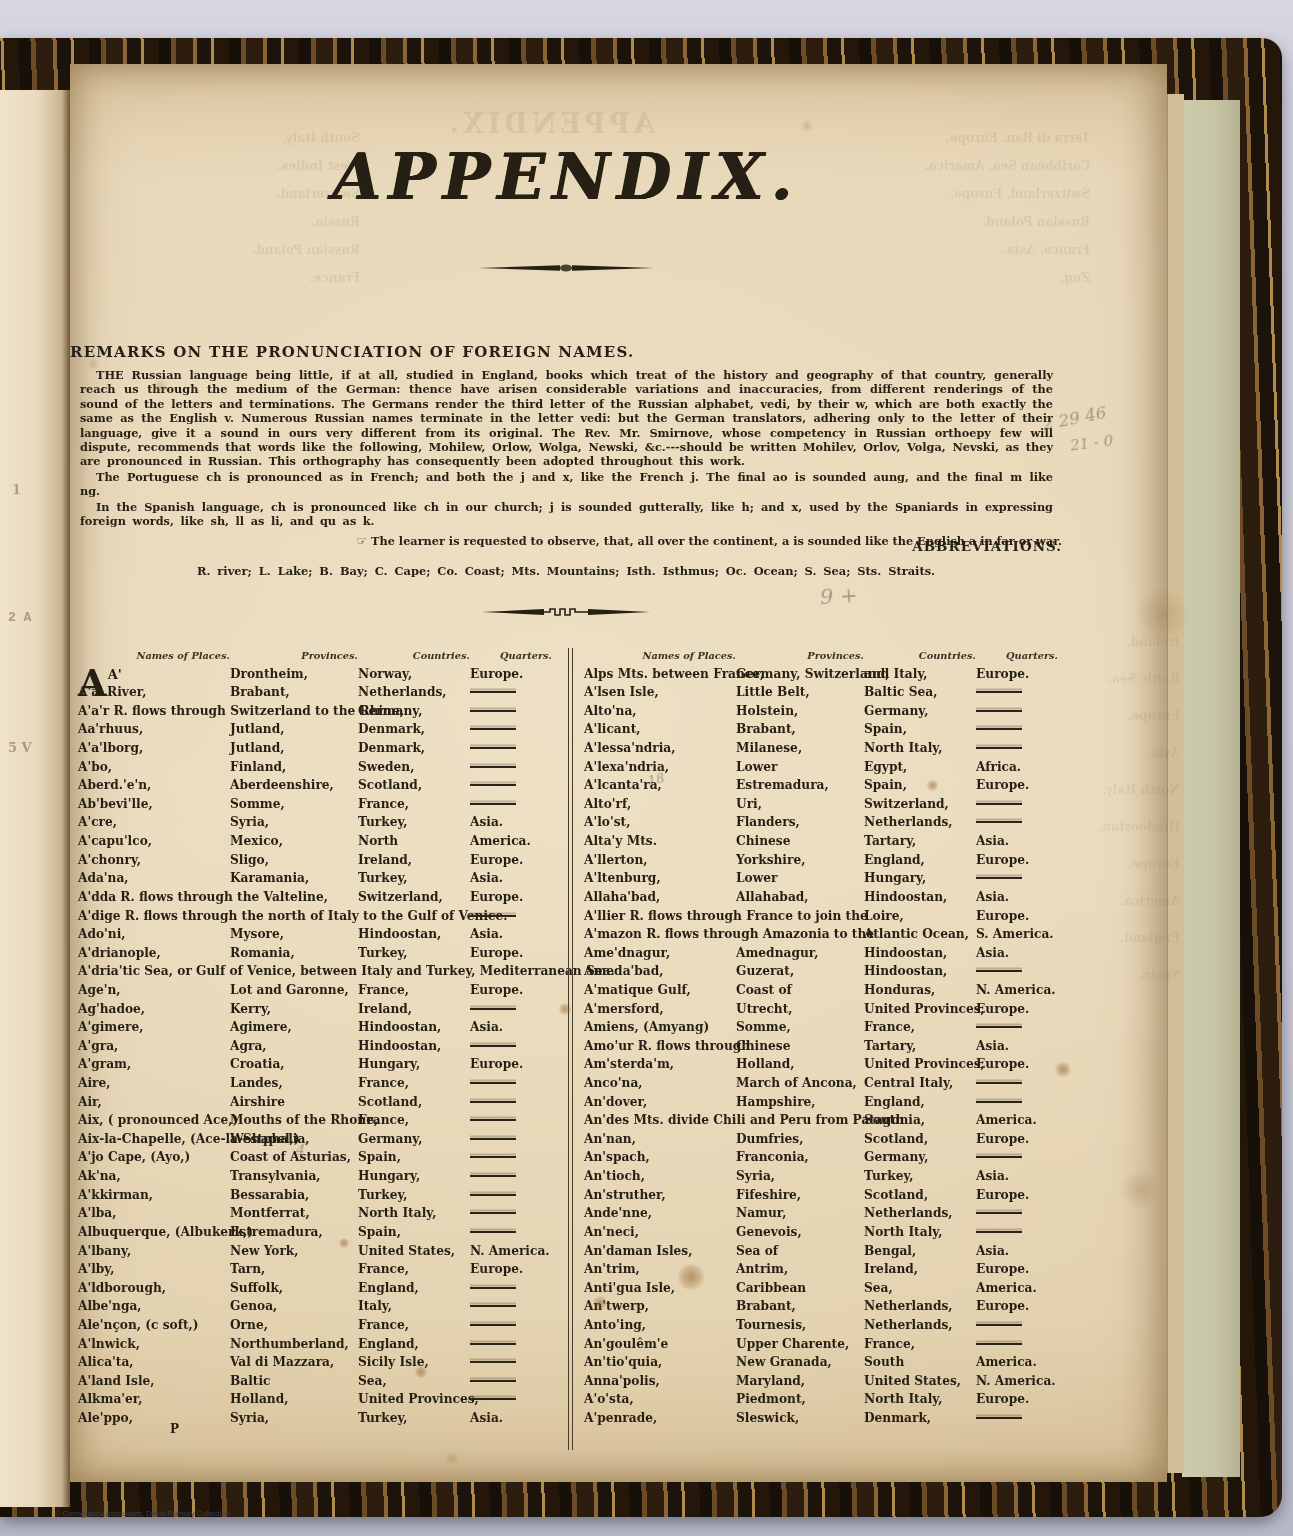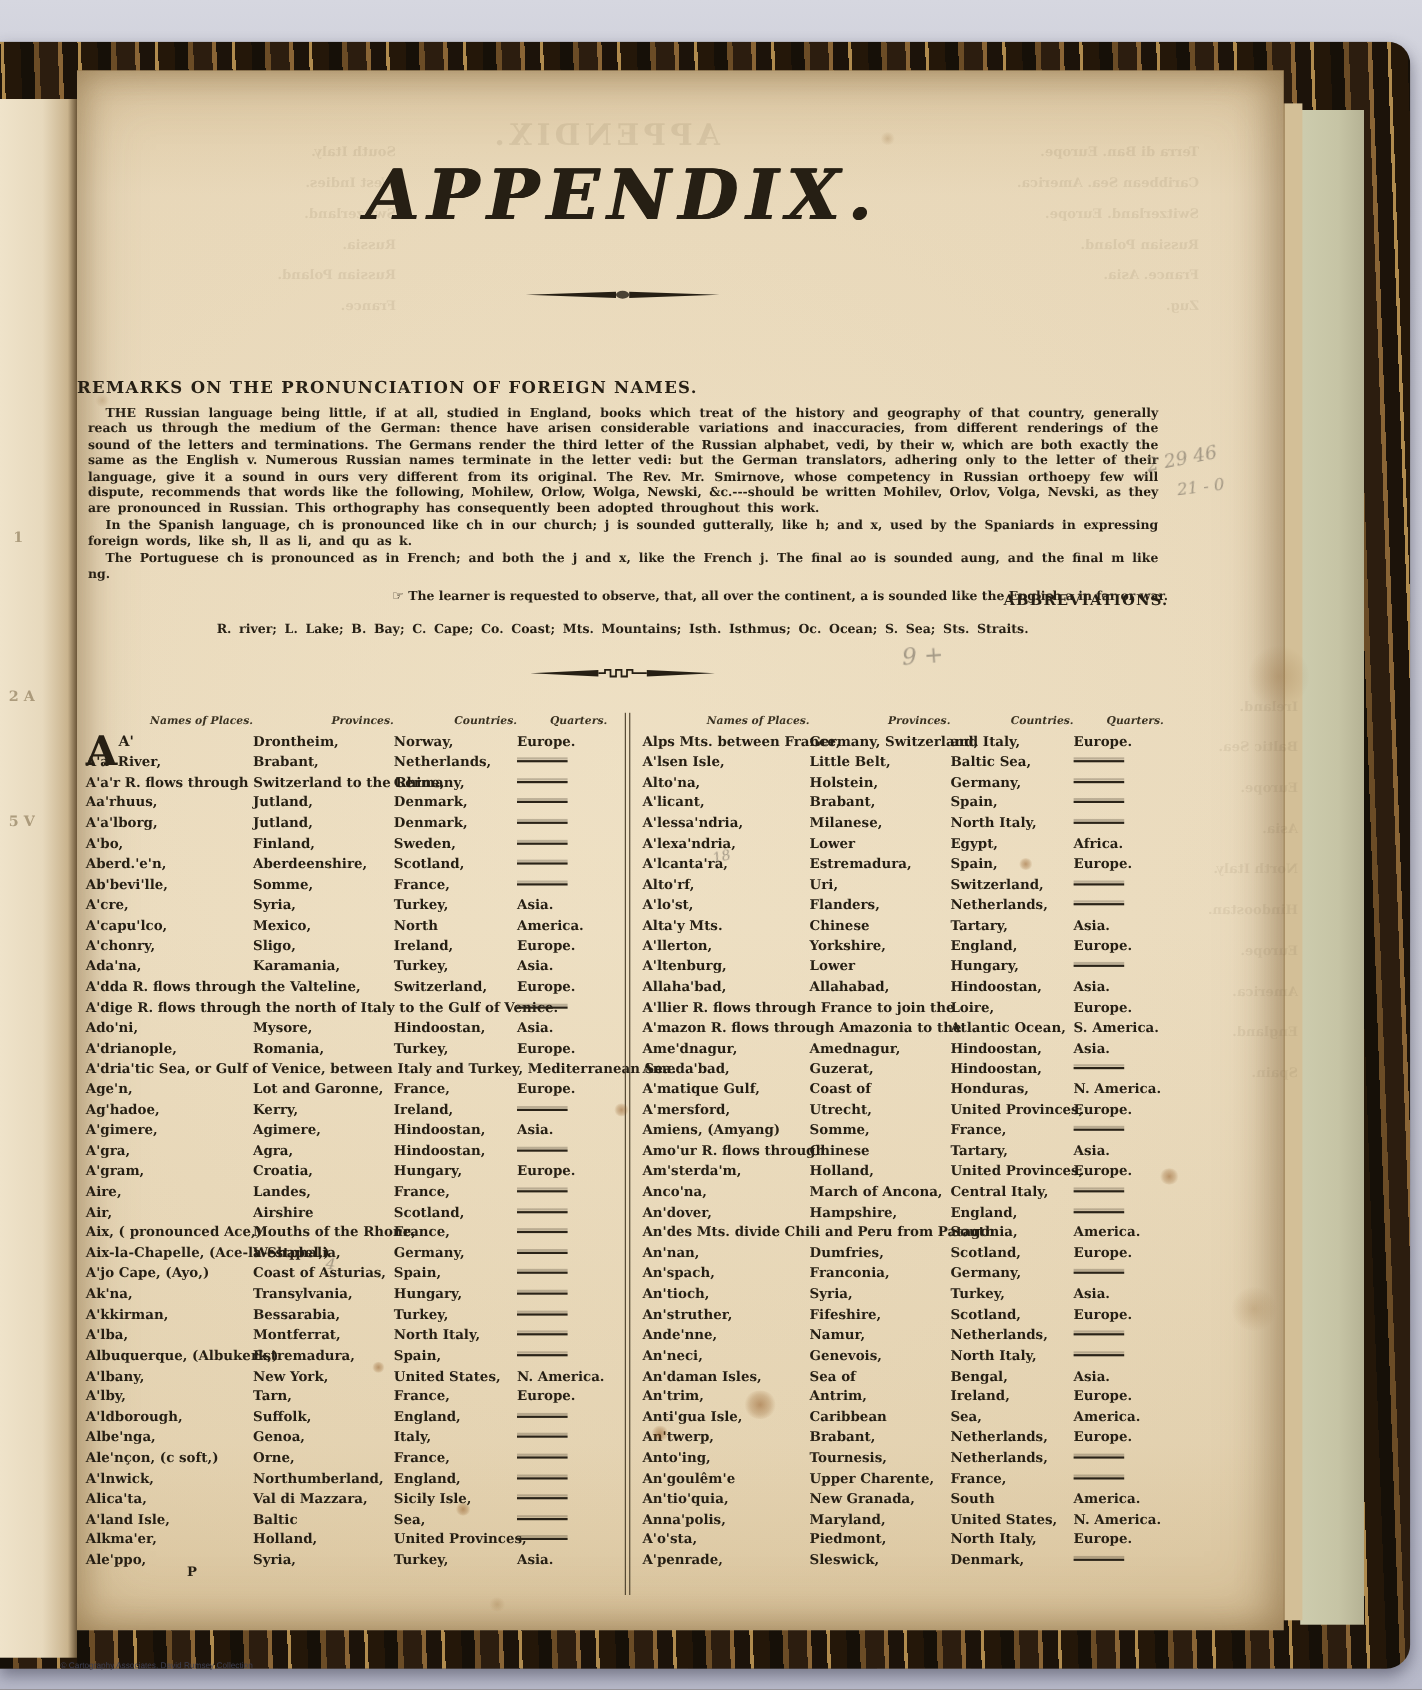--- a/index.html
+++ b/index.html
@@ -68,21 +68,21 @@
   svg{display:block;}
 </style>
 </head>
 <body>
 
 <div class="scene">
 
   <div class="book">
     <div class="prev-page">
       <span class="edge-num" style="left:12px;top:392px;">1</span>
-      <span class="edge-num" style="left:8px;top:536px;">2 A</span>
+      <span class="edge-num" style="left:8px;top:520px;font-family:Liberation Mono, monospace;">2 A</span>
       <span class="edge-num" style="left:8px;top:650px;">5 V</span>
     </div>
     <div class="endpaper"></div>
     <div class="fore-edge"></div>
 
     <div class="page">
 
       <div class="ghost ghost-title">APPENDIX.</div>
       <div class="ghost gb1">Terra di Ban.      Europe.
 Caribbean Sea.      America.
@@ -113,22 +113,22 @@
         <svg width="180" height="12" viewBox="0 0 180 12">
           <polygon points="2,6 84,3.2 84,8.8" fill="#261f14"></polygon>
           <polygon points="178,6 96,3.2 96,8.8" fill="#261f14"></polygon>
           <ellipse cx="90" cy="6" rx="6" ry="3.6" fill="#4a4234"></ellipse>
         </svg>
       </div>
 
       <div class="remarks-head">REMARKS ON THE PRONUNCIATION OF FOREIGN NAMES.</div>
       <div class="remarks">
         <p>THE Russian language being little, if at all, studied in England, books which treat of the history and geography of that country, generally reach us through the medium of the German: thence have arisen considerable variations and inaccuracies, from different renderings of the sound of the letters and terminations. The Germans render the third letter of the Russian alphabet, vedi, by their w, which are both exactly the same as the English v. Numerous Russian names terminate in the letter vedi: but the German translators, adhering only to the letter of their language, give it a sound in ours very different from its original. The Rev. Mr. Smirnove, whose competency in Russian orthoepy few will dispute, recommends that words like the following, Mohilew, Orlow, Wolga, Newski, &amp;c.---should be written Mohilev, Orlov, Volga, Nevski, as they are pronounced in Russian. This orthography has consequently been adopted throughout this work.</p>
+        <p>The Portuguese ch is pronounced as in French; and both the j and x, like the French j. The final ao is sounded aung, and the final m like ng.</p>
         <p>In the Spanish language, ch is pronounced like ch in our church; j is sounded gutterally, like h; and x, used by the Spaniards in expressing foreign words, like sh, ll as li, and qu as k.</p>
-        <p>The Portuguese ch is pronounced as in French; and both the j and x, like the French j. The final ao is sounded aung, and the final m like ng.</p>
       </div>
       <div class="note-line">
         <span class="hand">☞</span>
         <span>The learner is requested to observe, that, all over the continent, a is sounded like the English a in far or war.</span>
       </div>
 
       <div class="abbr-head">ABBREVIATIONS.</div>
       <div class="abbr-line">R. river; L. Lake; B. Bay; C. Cape; Co. Coast; Mts. Mountains; Isth. Isthmus; Oc. Ocean; S. Sea; Sts. Straits.</div>
 
       <div class="orn2">

